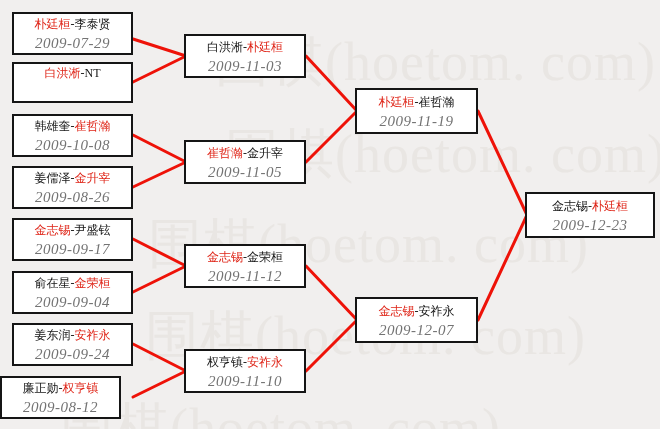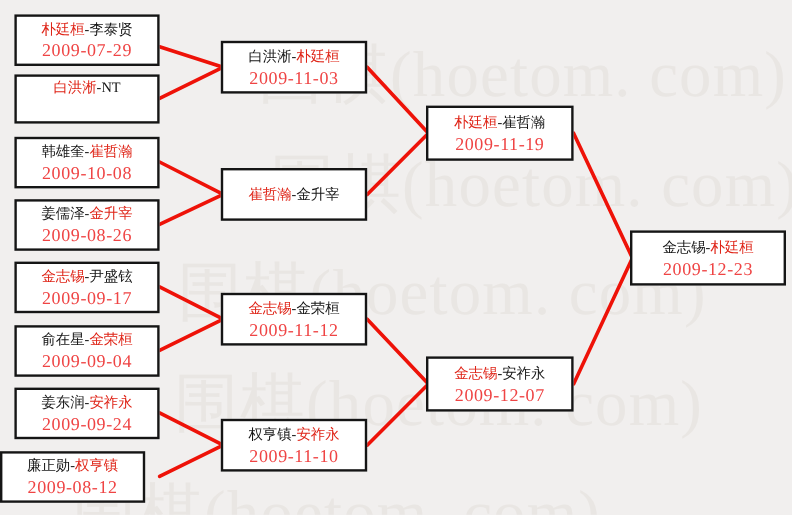--- a/index.html
+++ b/index.html
@@ -20,21 +20,21 @@
   svg.connectors line{stroke:var(--line,#ee1208);stroke-width:3;stroke-linecap:round;}
   
   .box{
     position:absolute;z-index:2;box-sizing:border-box;
     width:121px;height:43px;
     background:#ffffff;border:2px solid #151515;
     display:flex;flex-direction:column;align-items:center;justify-content:center;
     text-align:center;
   }
   .box .names{font-size:12px;line-height:19px;color:#151515;white-space:nowrap;}
-  .box .date{font-size:15px;line-height:18px;color:#ef4444;letter-spacing:.5px;min-height:18px;}
+  .box .date{font-size:15px;line-height:18px;color:#737373;letter-spacing:.5px;min-height:18px;font-style:italic;}
   .nm.win{color:var(--red,#df2417);}
   .r2{width:122px;height:44px;}
   .sf{width:123px;height:46px;}
   .fin{width:130px;height:46px;}
 </style>
 </head>
 <body>
 
 <div class="wm" style="left:215px;top:26px;">围棋(hoetom. com)</div>
 <div class="wm" style="left:225px;top:118px;">围棋(hoetom. com)</div>
@@ -91,20 +91,21 @@
   <div class="names"><span class="nm">廉正勋</span><span class="nm">-</span><span class="nm win">权亨镇</span></div>
   <div class="date">2009-08-12</div>
 </div>
 
 <div class="box r2" style="left:184px;top:34px;">
   <div class="names"><span class="nm">白洪淅</span><span class="nm">-</span><span class="nm win">朴廷桓</span></div>
   <div class="date">2009-11-03</div>
 </div>
 <div class="box r2" style="left:184px;top:140px;">
   <div class="names"><span class="nm win">崔哲瀚</span><span class="nm">-</span><span class="nm">金升宰</span></div>
+  <div class="date">2009-11-05</div>
 </div>
 <div class="box r2" style="left:184px;top:244px;">
   <div class="names"><span class="nm win">金志锡</span><span class="nm">-</span><span class="nm">金荣桓</span></div>
   <div class="date">2009-11-12</div>
 </div>
 <div class="box r2" style="left:184px;top:349px;">
   <div class="names"><span class="nm">权亨镇</span><span class="nm">-</span><span class="nm win">安祚永</span></div>
   <div class="date">2009-11-10</div>
 </div>
 

